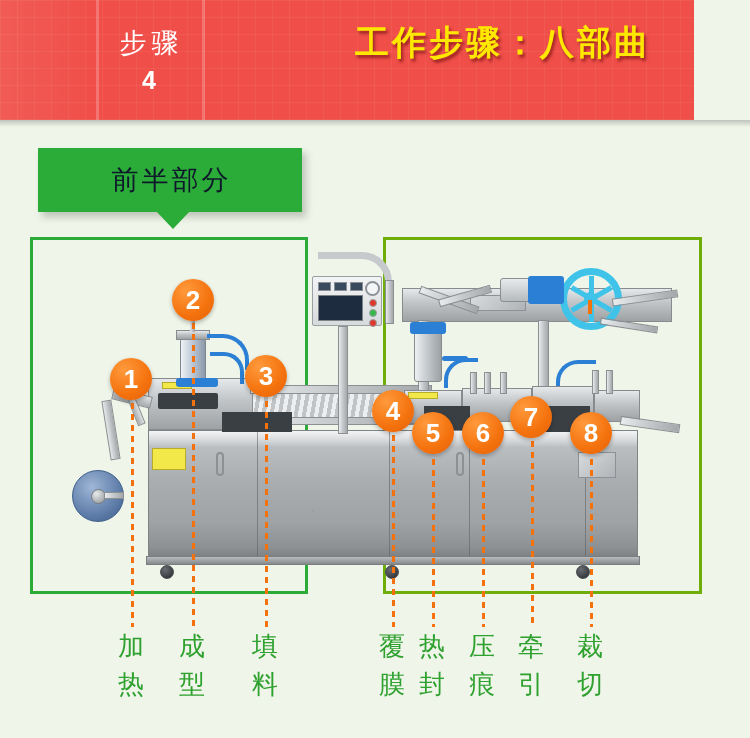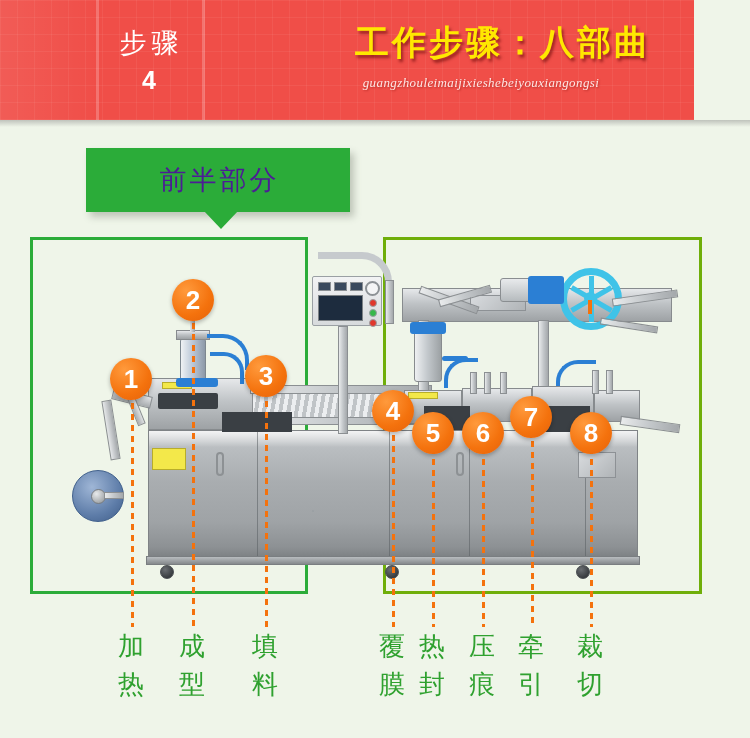--- a/index.html
+++ b/index.html
@@ -66,23 +66,22 @@
     font-family: "Liberation Serif", "DejaVu Serif", serif;
     letter-spacing: 0.4px;
     text-shadow: 1px 1px 2px rgba(120,10,5,0.45);
     white-space: nowrap;
   }
 
   
   .banner {
     position: absolute; height: 64px;
     display: flex; align-items: center; justify-content: center;
-    color: #4c1d95; font-size: 27px; letter-spacing: 3px;
+    color: #0f172a; font-size: 27px; letter-spacing: 3px;
     box-shadow: 4px 5px 7px rgba(90,100,85,0.33);
-    margin-left: 48px;
   }
   .banner .tip {
     position: absolute; bottom: -17px; width: 0; height: 0;
     border-left: 17px solid transparent;
     border-right: 17px solid transparent;
   }
   #banner-left  { left: 38px;  top: 148px; width: 264px; background: #2bac39; }
   #banner-left .tip  { left: 118px; border-top: 18px solid #2bac39; }
   #banner-right { left: 418px; top: 148px; width: 252px; background: #2bac39; }
   #banner-right .tip { left: 127px; border-top: 18px solid #2bac39; }
@@ -205,21 +204,20 @@
     <div class="hdr-stripe s1"></div>
     <div class="hdr-stripe s2"></div>
 
     <div class="step-block">
       <div class="step-word">步骤</div>
       <div class="step-num">4</div>
     </div>
 
     <div class="title-block">
       <div class="title-main">工作步骤：八部曲</div>
-      <div class="title-sub">guangzhouleimaijixieshebeiyouxiangongsi</div>
     </div>
   </div>
   <div class="header-bottom-shadow"></div>
 
   <div class="banner" id="banner-left">
     <div class="banner-label">前半部分</div>
     <div class="tip"></div>
   </div>
 
 

